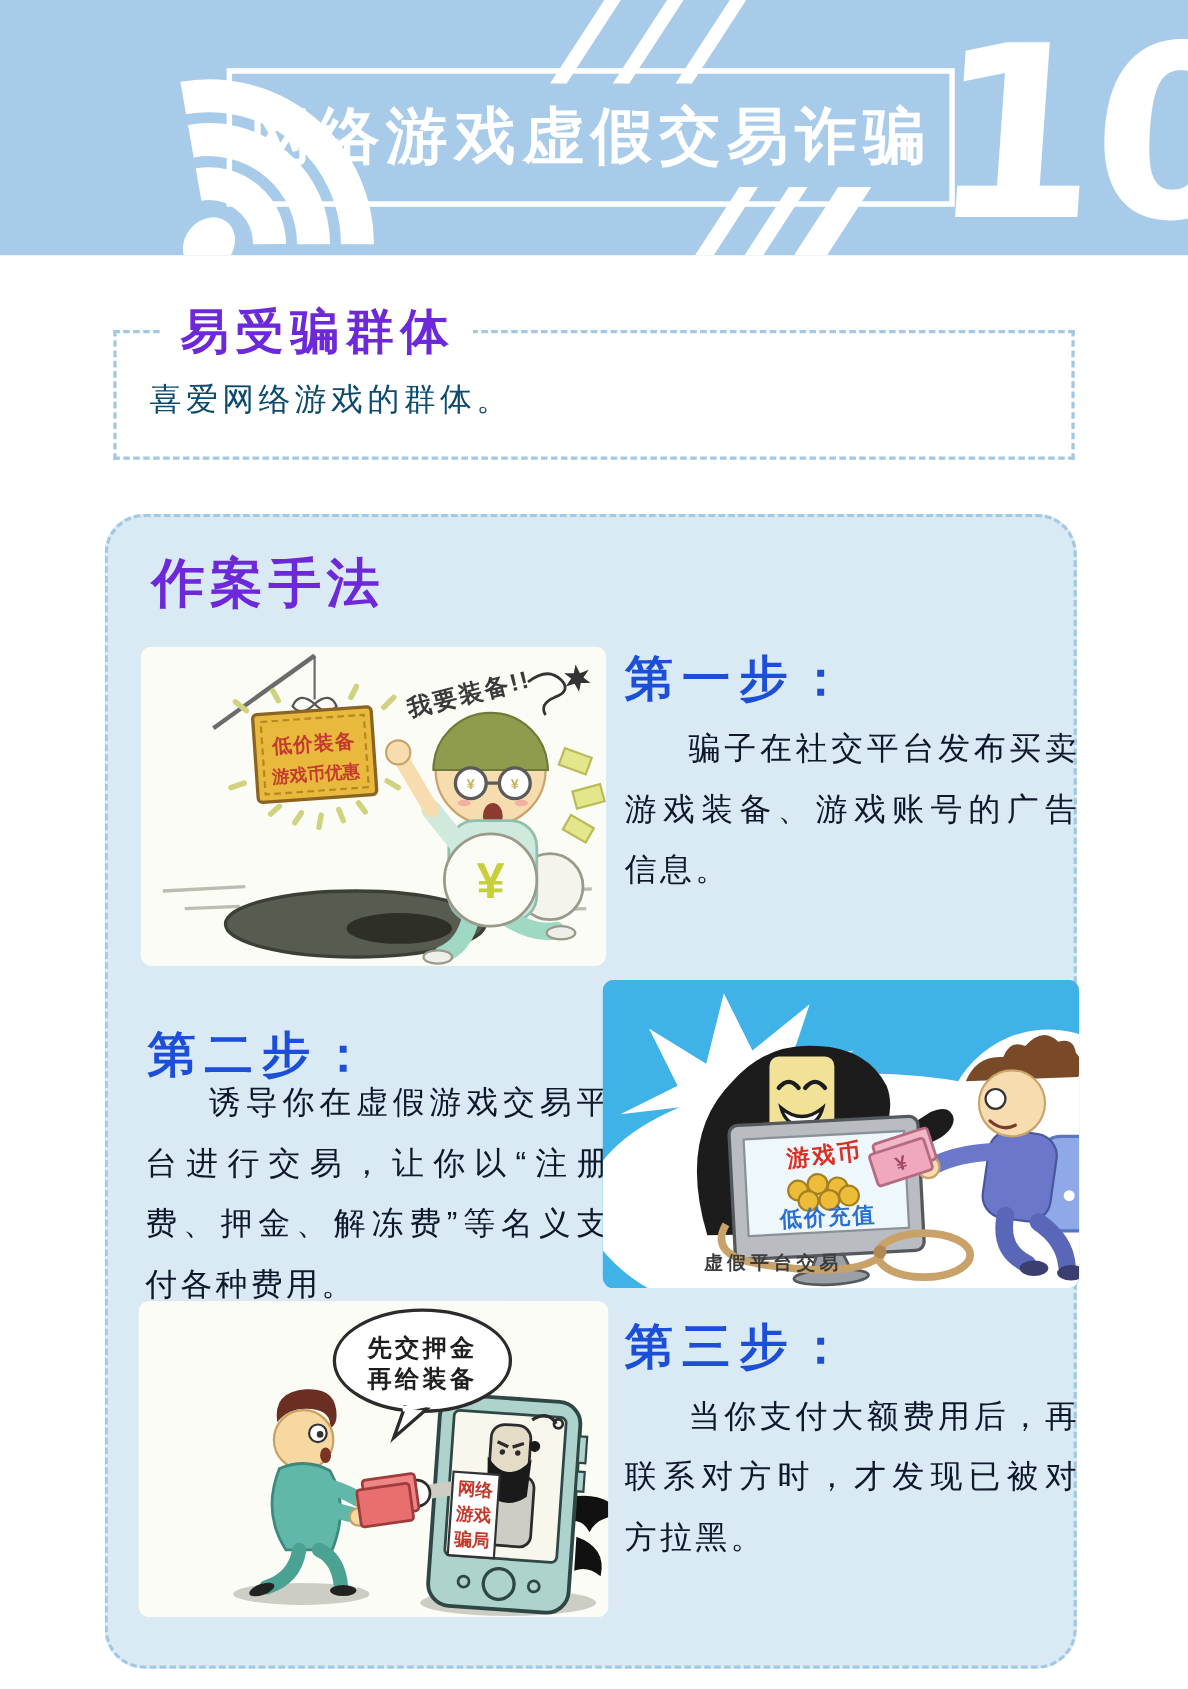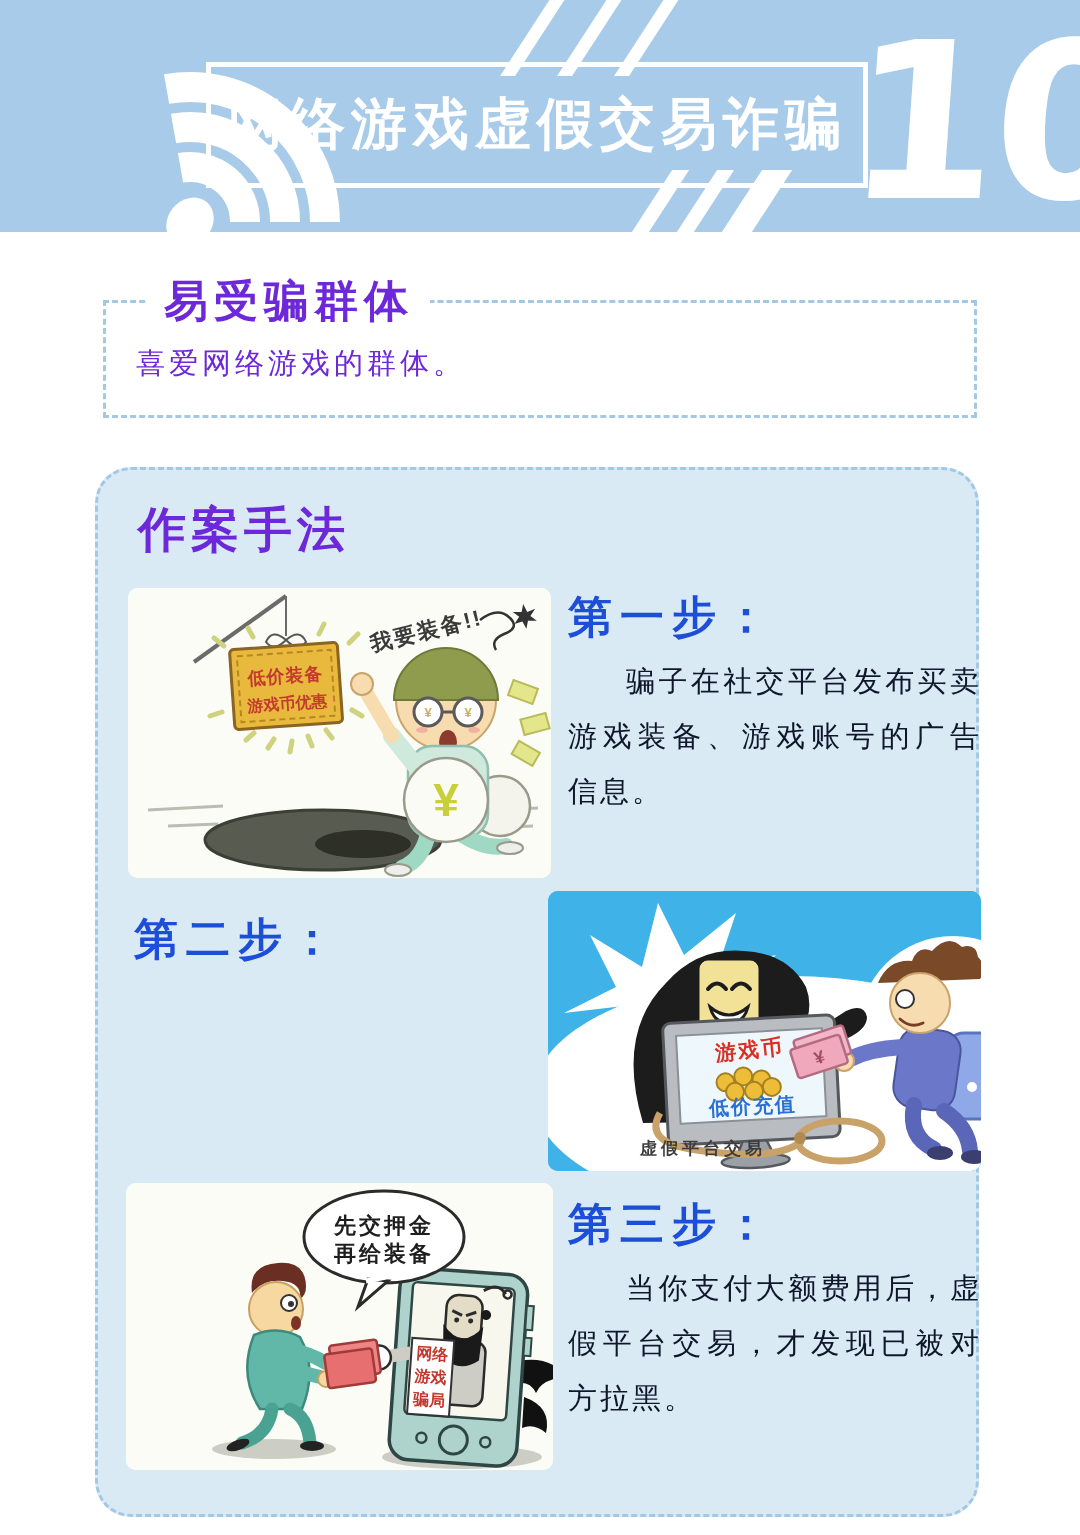--- a/index.html
+++ b/index.html
@@ -16,30 +16,30 @@
   .stripes-top .stripe{width:15px;height:86px;}
   .stripes-bottom .stripe{width:17px;height:62px;}
   .stripes-bottom .stripe:last-child{width:30px;}
   .title-box{position:absolute;left:206px;top:62px;width:652px;height:116px;border:5px solid #ffffff;display:flex;align-items:center;justify-content:center;}
   .page-title{color:#ffffff;font-size:56px;font-weight:900;letter-spacing:6px;white-space:nowrap;}
   .issue-number{position:absolute;left:848px;top:14px;color:#ffffff;font-size:218px;line-height:218px;font-weight:900;font-family:"DejaVu Sans","Liberation Sans",sans-serif;transform:skewX(-4deg);letter-spacing:-6px;}
 
   
   .victim-box{position:absolute;left:103px;top:300px;width:868px;height:112px;border:3px dashed #a3c8e4;background:#ffffff;}
   .victim-title{position:absolute;left:148px;top:272px;background:#ffffff;padding:0 16px;color:#6d28d9;font-size:44px;font-weight:900;letter-spacing:6px;z-index:2;}
-  .victim-body{position:absolute;left:136px;top:344px;color:#6d28d9;font-size:29px;letter-spacing:4px;z-index:2;}
+  .victim-body{position:absolute;left:136px;top:344px;color:#0c4a6e;font-size:29px;letter-spacing:4px;z-index:2;}
 
   
   .panel{position:absolute;left:95px;top:467px;width:884px;height:1050px;background:#d9eaf5;border:3px dashed #a3c8e4;border-radius:36px;box-sizing:border-box;}
   .panel-title{position:absolute;left:40px;top:28px;color:#6d28d9;font-size:48px;font-weight:900;letter-spacing:5px;}
   .step-label{position:absolute;color:#1d4ed8;font-size:44px;font-weight:900;letter-spacing:8px;white-space:nowrap;}
   .step-text{position:absolute;color:#0f172a;font-size:29px;letter-spacing:3px;line-height:1.9;text-indent:2em;text-align:justify;margin:0;}
   .lbl-1{left:470px;top:118px;}
   .txt-1{left:470px;top:184px;width:414px;}
-  .lbl-2{left:36px;top:440px;}
+  .lbl-2{left:36px;top:460px;}
   .txt-2{left:34px;top:506px;width:424px;}
   .lbl-3{left:470px;top:725px;font-family:Liberation Mono, monospace;}
   .txt-3{left:470px;top:791px;width:414px;}
   .illus{position:absolute;border-radius:10px;overflow:hidden;}
   .illus svg{display:block;}
   .illus-1{left:30px;top:118px;width:423px;height:290px;background:#fcfcf6;}
   .illus-2{left:450px;top:421px;width:433px;height:280px;background:#3fb3e8;}
   .illus-3{left:28px;top:713px;width:427px;height:287px;background:#fcfcf6;}
   svg text{font-family:"Liberation Sans","DejaVu Sans",sans-serif;}
 </style>
@@ -150,20 +150,21 @@
             <text x="318" y="228" text-anchor="middle" font-size="46" font-weight="bold" fill="#c9cf3a">¥</text>
           </g>
         </g>
       </svg>
     </div>
 
     <div class="step-label lbl-1">第一步：</div>
     <p class="step-text txt-1">骗子在社交平台发布买卖游戏装备、游戏账号的广告信息。</p>
 
     <div class="step-label lbl-2">第二步：</div>
+    <p class="step-text txt-2">诱导你在虚假游戏交易平台进行交易，让你以“注册费、押金、解冻费”等名义支付各种费用。</p>
 
     <div class="illus illus-2">
       <svg width="433" height="280" viewBox="0 0 433 280">
         <rect x="0" y="0" width="433" height="280" fill="#3fb3e8"></rect>
         <ellipse cx="240" cy="205" rx="255" ry="120" fill="#ffffff"></ellipse>
         <ellipse cx="405" cy="140" rx="95" ry="95" fill="#ffffff"></ellipse>
         <polygon points="16,122 68,96 42,44 94,76 110,12 136,64 188,22 170,76 228,64 186,102" fill="#ffffff"></polygon>
         <g>
           <path d="M 95 232 Q 68 142 118 92 Q 150 56 196 60 Q 240 62 258 96 Q 268 122 248 152 L 298 120 Q 316 112 319 126 Q 319 138 300 147 L 250 174 Q 245 212 210 230 Z" fill="#1c1c1c"></path>
           <path d="M 112 178 Q 92 200 104 220" fill="none" stroke="#1c1c1c" stroke-width="14" stroke-linecap="round"></path>
@@ -279,16 +280,16 @@
           </g>
           <path d="M 146 226 q -4 26 -30 34" fill="none" stroke="#4aa392" stroke-width="13" stroke-linecap="round"></path>
           <path d="M 164 226 q 18 8 20 34" fill="none" stroke="#4aa392" stroke-width="13" stroke-linecap="round"></path>
           <ellipse cx="112" cy="262" rx="12" ry="5" fill="#222222" transform="rotate(-20 112 262)"></ellipse>
           <ellipse cx="186" cy="263" rx="12" ry="5" fill="#222222"></ellipse>
         </g>
       </svg>
     </div>
 
     <div class="step-label lbl-3">第三步：</div>
-    <p class="step-text txt-3">当你支付大额费用后，虚假平台交易，才发现已被对方拉黑。</p>
+    <p class="step-text txt-3">当你支付大额费用后，再联系对方时，才发现已被对方拉黑。</p>
   </div>
 
 </div>
 
 </body></html>

